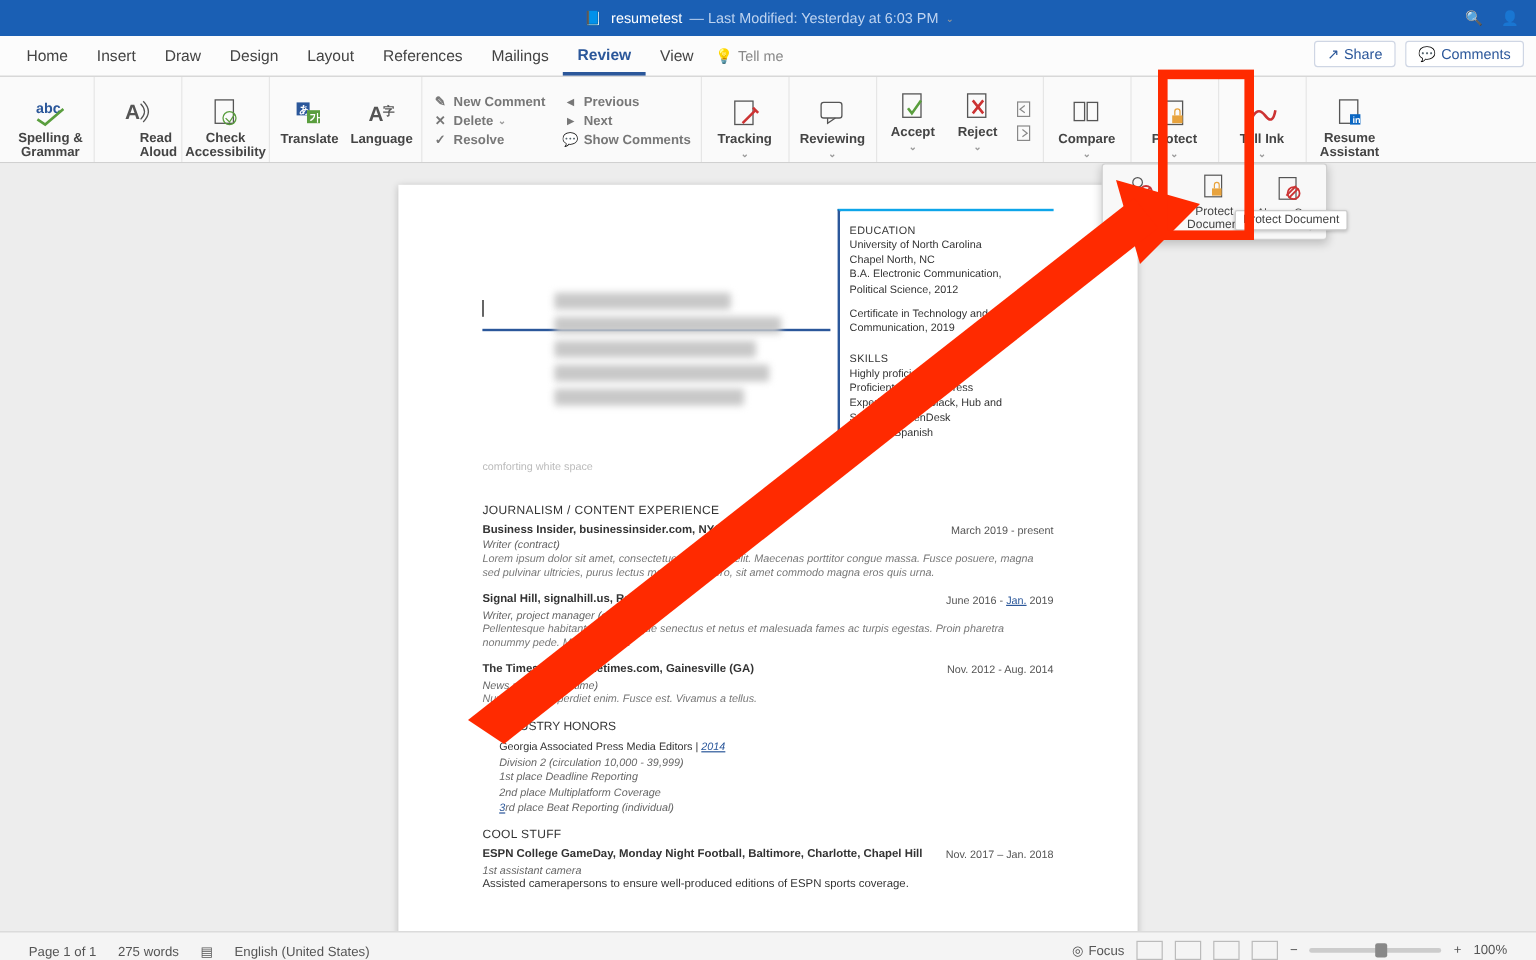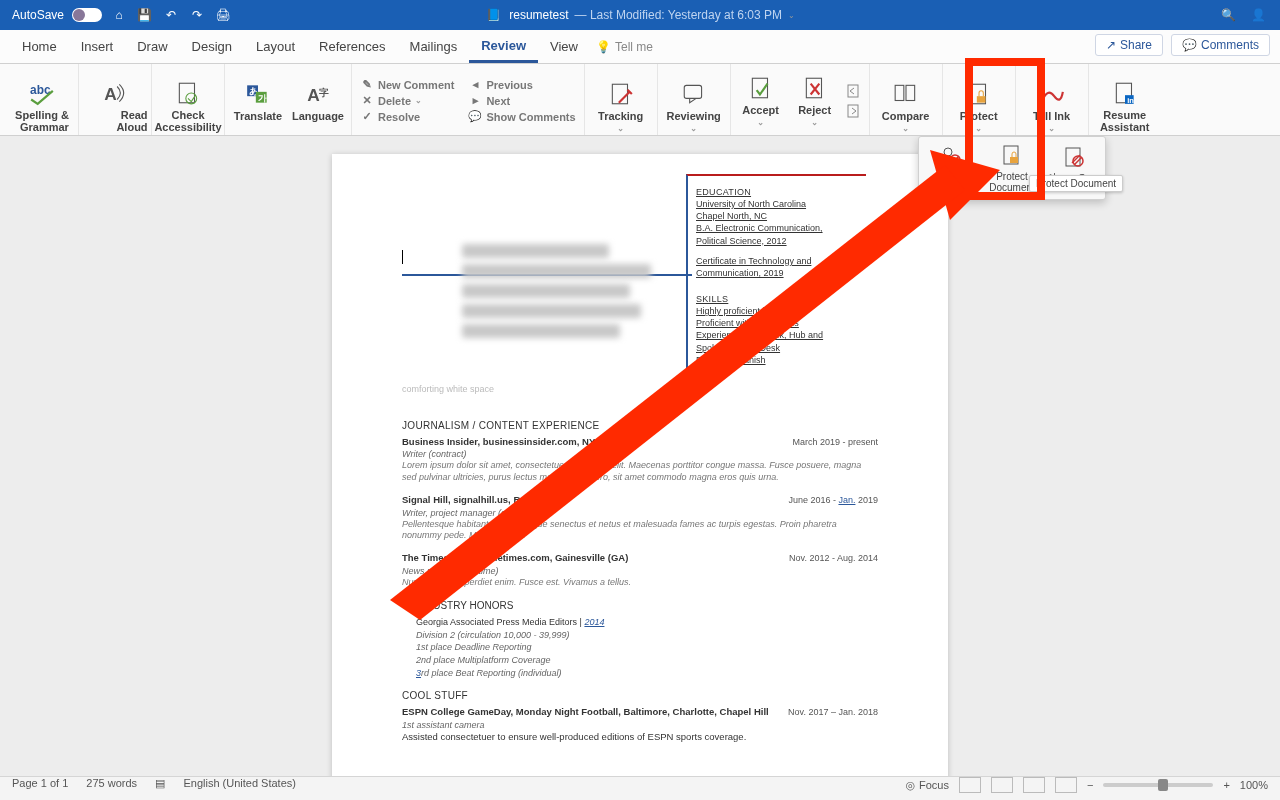--- a/index.html
+++ b/index.html
@@ -27,21 +27,21 @@
 .bigbtn .ic{width:28px;height:28px;display:flex;align-items:center;justify-content:center;}
 .ic svg{width:26px;height:26px;}
 .smallstack{display:flex;flex-direction:column;gap:2px;font-size:11px;color:#777;}
 .smallstack .row{display:flex;align-items:center;gap:4px;}
 .sm-ic{width:14px;height:14px;display:inline-flex;align-items:center;justify-content:center;color:#777;}
 .caret{font-size:8px;color:#999;}
 
 .docarea{position:absolute;top:136px;left:0;right:0;bottom:24px;background:#ededed;overflow:hidden;}
 .page{position:absolute;left:332px;top:18px;width:616px;height:800px;background:#fff;box-shadow:0 1px 6px rgba(0,0,0,0.2);}
 .page-inner{position:absolute;left:70px;top:20px;right:70px;bottom:20px;font-size:10px;color:#333;}
-.sidebar{position:absolute;right:12px;top:0;width:180px;border-left:2px solid #2b579a;border-top:2px solid #b91c1c;padding:6px 0 6px 8px;font-size:9px;line-height:1.35;text-decoration:underline;}
+.sidebar{position:absolute;right:0;top:0;width:180px;border-left:2px solid #2b579a;border-top:2px solid #0ea5e9;padding:6px 0 6px 8px;font-size:9px;line-height:1.35;}
 .sidebar .hd{font-size:9px;letter-spacing:0.3px;margin-top:4px;}
 .blurzone{position:absolute;left:60px;top:70px;width:210px;height:120px;}
 .blurzone .line{height:14px;margin-bottom:6px;filter:blur(3px);background:#c8c8c8;border-radius:2px;}
 .teal-rule{position:absolute;left:0;top:100px;width:290px;height:2px;background:#2b579a;}
 .cursor{position:absolute;left:0;top:76px;width:1px;height:14px;background:#000;}
 .caption{position:absolute;left:0;top:210px;color:#bbb;font-size:9px;}
 .body{position:absolute;left:0;top:245px;right:0;font-size:9.5px;line-height:1.35;}
 .body .sec-title{font-size:10px;letter-spacing:0.3px;margin-bottom:3px;}
 .body .entry{margin-bottom:10px;}
 .body .entry .h{display:flex;justify-content:space-between;}
@@ -56,42 +56,31 @@
 .protect-drop{position:absolute;left:918px;top:0;display:flex;background:#f8f8f8;border:1px solid #d0d0d0;box-shadow:0 3px 8px rgba(0,0,0,0.2);border-radius:3px;z-index:30;}
 .protect-drop .opt{width:62px;padding:6px 2px;display:flex;flex-direction:column;align-items:center;justify-content:center;font-size:10px;text-align:center;gap:2px;color:#444;}
 .protect-drop .opt .oic{width:30px;height:26px;display:flex;align-items:center;justify-content:center;}
 .protect-drop .opt.tooltip{position:relative;}
 .tooltip-box{position:absolute;left:48px;top:38px;background:#fff;border:1px solid #ccc;padding:2px 6px;font-size:10px;border-radius:2px;white-space:nowrap;box-shadow:0 1px 3px rgba(0,0,0,.2);}
 
 .red-box{position:absolute;border:8px solid #ff2a00;z-index:40;pointer-events:none;}
 .red-box.r1{left:965px;top:58px;width:80px;height:142px;}
 .red-arrow{position:absolute;left:390px;top:140px;width:620px;height:480px;z-index:35;pointer-events:none;}
 
-.status{position:absolute;bottom:0;left:0;right:0;height:24px;background:#f4f4f4;border-top:1px solid #d5d5d5;display:flex;align-items:flex-start;font-size:11px;color:#555;padding:0 12px;gap:18px;}
+.status{position:absolute;bottom:0;left:0;right:0;height:24px;background:#f4f4f4;border-top:1px solid #d5d5d5;display:flex;align-items:flex-end;font-size:11px;color:#555;padding:0 24px;gap:18px;}
 .status .right{margin-left:auto;display:flex;align-items:center;gap:10px;}
 .vbtn{width:22px;height:16px;border:1px solid #bbb;display:inline-block;}
 .slider{width:110px;height:4px;background:#ccc;position:relative;border-radius:2px;}
 .slider .kn{position:absolute;left:50%;top:-4px;width:10px;height:12px;background:#888;border-radius:2px;}
 .tellme{display:flex;align-items:center;gap:4px;color:#888;font-size:12px;margin-left:6px;}
 </style>
 </head>
 <body>
 
 <div class="titlebar">
-  <div class="left">
-    <span>AutoSave</span>
-    <span class="toggle">
-        <span class="knob"></span>
-      </span>
-    <span class="tb-icon">⌂</span>
-    <span class="tb-icon">💾</span>
-    <span class="tb-icon">↶</span>
-    <span class="tb-icon">↷</span>
-    <span class="tb-icon">🖨</span>
-  </div>
   <div class="center">
     <span class="tb-icon">📘</span>
     <span class="fname">resumetest</span>
     <span>— Last Modified: Yesterday at 6:03 PM</span>
     <span class="caret">⌄</span>
   </div>
   <div class="right">
     <span class="tb-icon">🔍</span>
     <span class="tb-icon">👤</span>
   </div>
@@ -125,34 +114,34 @@
 
 <div class="ribbon">
   <div class="group">
       <div class="bigbtn">
         <div class="ic">
           <svg viewBox="0 0 24 24">
             <text x="1" y="13" font-size="11" fill="#2b579a">abc</text>
             <path d="M2 18 L8 22 L22 10" stroke="#5a9e3e" stroke-width="2" fill="none"></path>
           </svg>
         </div>
-        <span style="white-space:pre-line;text-align:right;">Spelling &amp;
+        <span style="white-space:pre-line;text-align:center;">Spelling &amp;
 Grammar</span>
       </div>
     </div>
   <div class="group">
       <div class="bigbtn">
         <div class="ic">
           <svg viewBox="0 0 24 24">
             <text x="2" y="18" font-size="16" fill="#555">A</text>
             <path d="M14 6 Q20 12 14 18" stroke="#555" fill="none"></path>
             <path d="M16 4 Q24 12 16 20" stroke="#555" fill="none"></path>
           </svg>
         </div>
-        <span style="white-space:pre-line;text-align:right;margin-left:34px;">Read
+        <span style="white-space:pre-line;text-align:left;margin-left:34px;">Read
 Aloud</span>
       </div>
     </div>
   <div class="group">
       <div class="bigbtn">
         <div class="ic">
           <svg viewBox="0 0 24 24">
             <rect x="4" y="3" width="14" height="18" stroke="#555" fill="none"></rect>
             <circle cx="15" cy="17" r="5" stroke="#5a9e3e" fill="none"></circle>
             <path d="M12 17 L15 20 L19 14" stroke="#5a9e3e" fill="none"></path>
@@ -398,21 +387,21 @@
           </div>
         </div>
         <div style="height:10px"></div>
         <div class="sec-title">COOL STUFF</div>
         <div class="entry">
           <div class="h">
               <b>ESPN College GameDay, Monday Night Football, Baltimore, Charlotte, Chapel Hill</b>
               <span class="date">Nov. 2017 – Jan. 2018</span>
             </div>
           <div class="role">1st assistant camera</div>
-          <div style="font-size:9.5px;color:#333">Assisted consectetuer to ensure well-produced editions of ESPN sports coverage.</div>
+          <div style="font-size:9.5px;color:#333">Assisted camerapersons to ensure well-produced editions of ESPN sports coverage.</div>
         </div>
       </div>
     </div>
   </div>
 
   <div class="protect-drop">
     <div class="opt">
       <div class="oic">
           <svg viewBox="0 0 24 24" width="26" height="24">
             <circle cx="10" cy="8" r="4" stroke="#555" fill="none"></circle>

